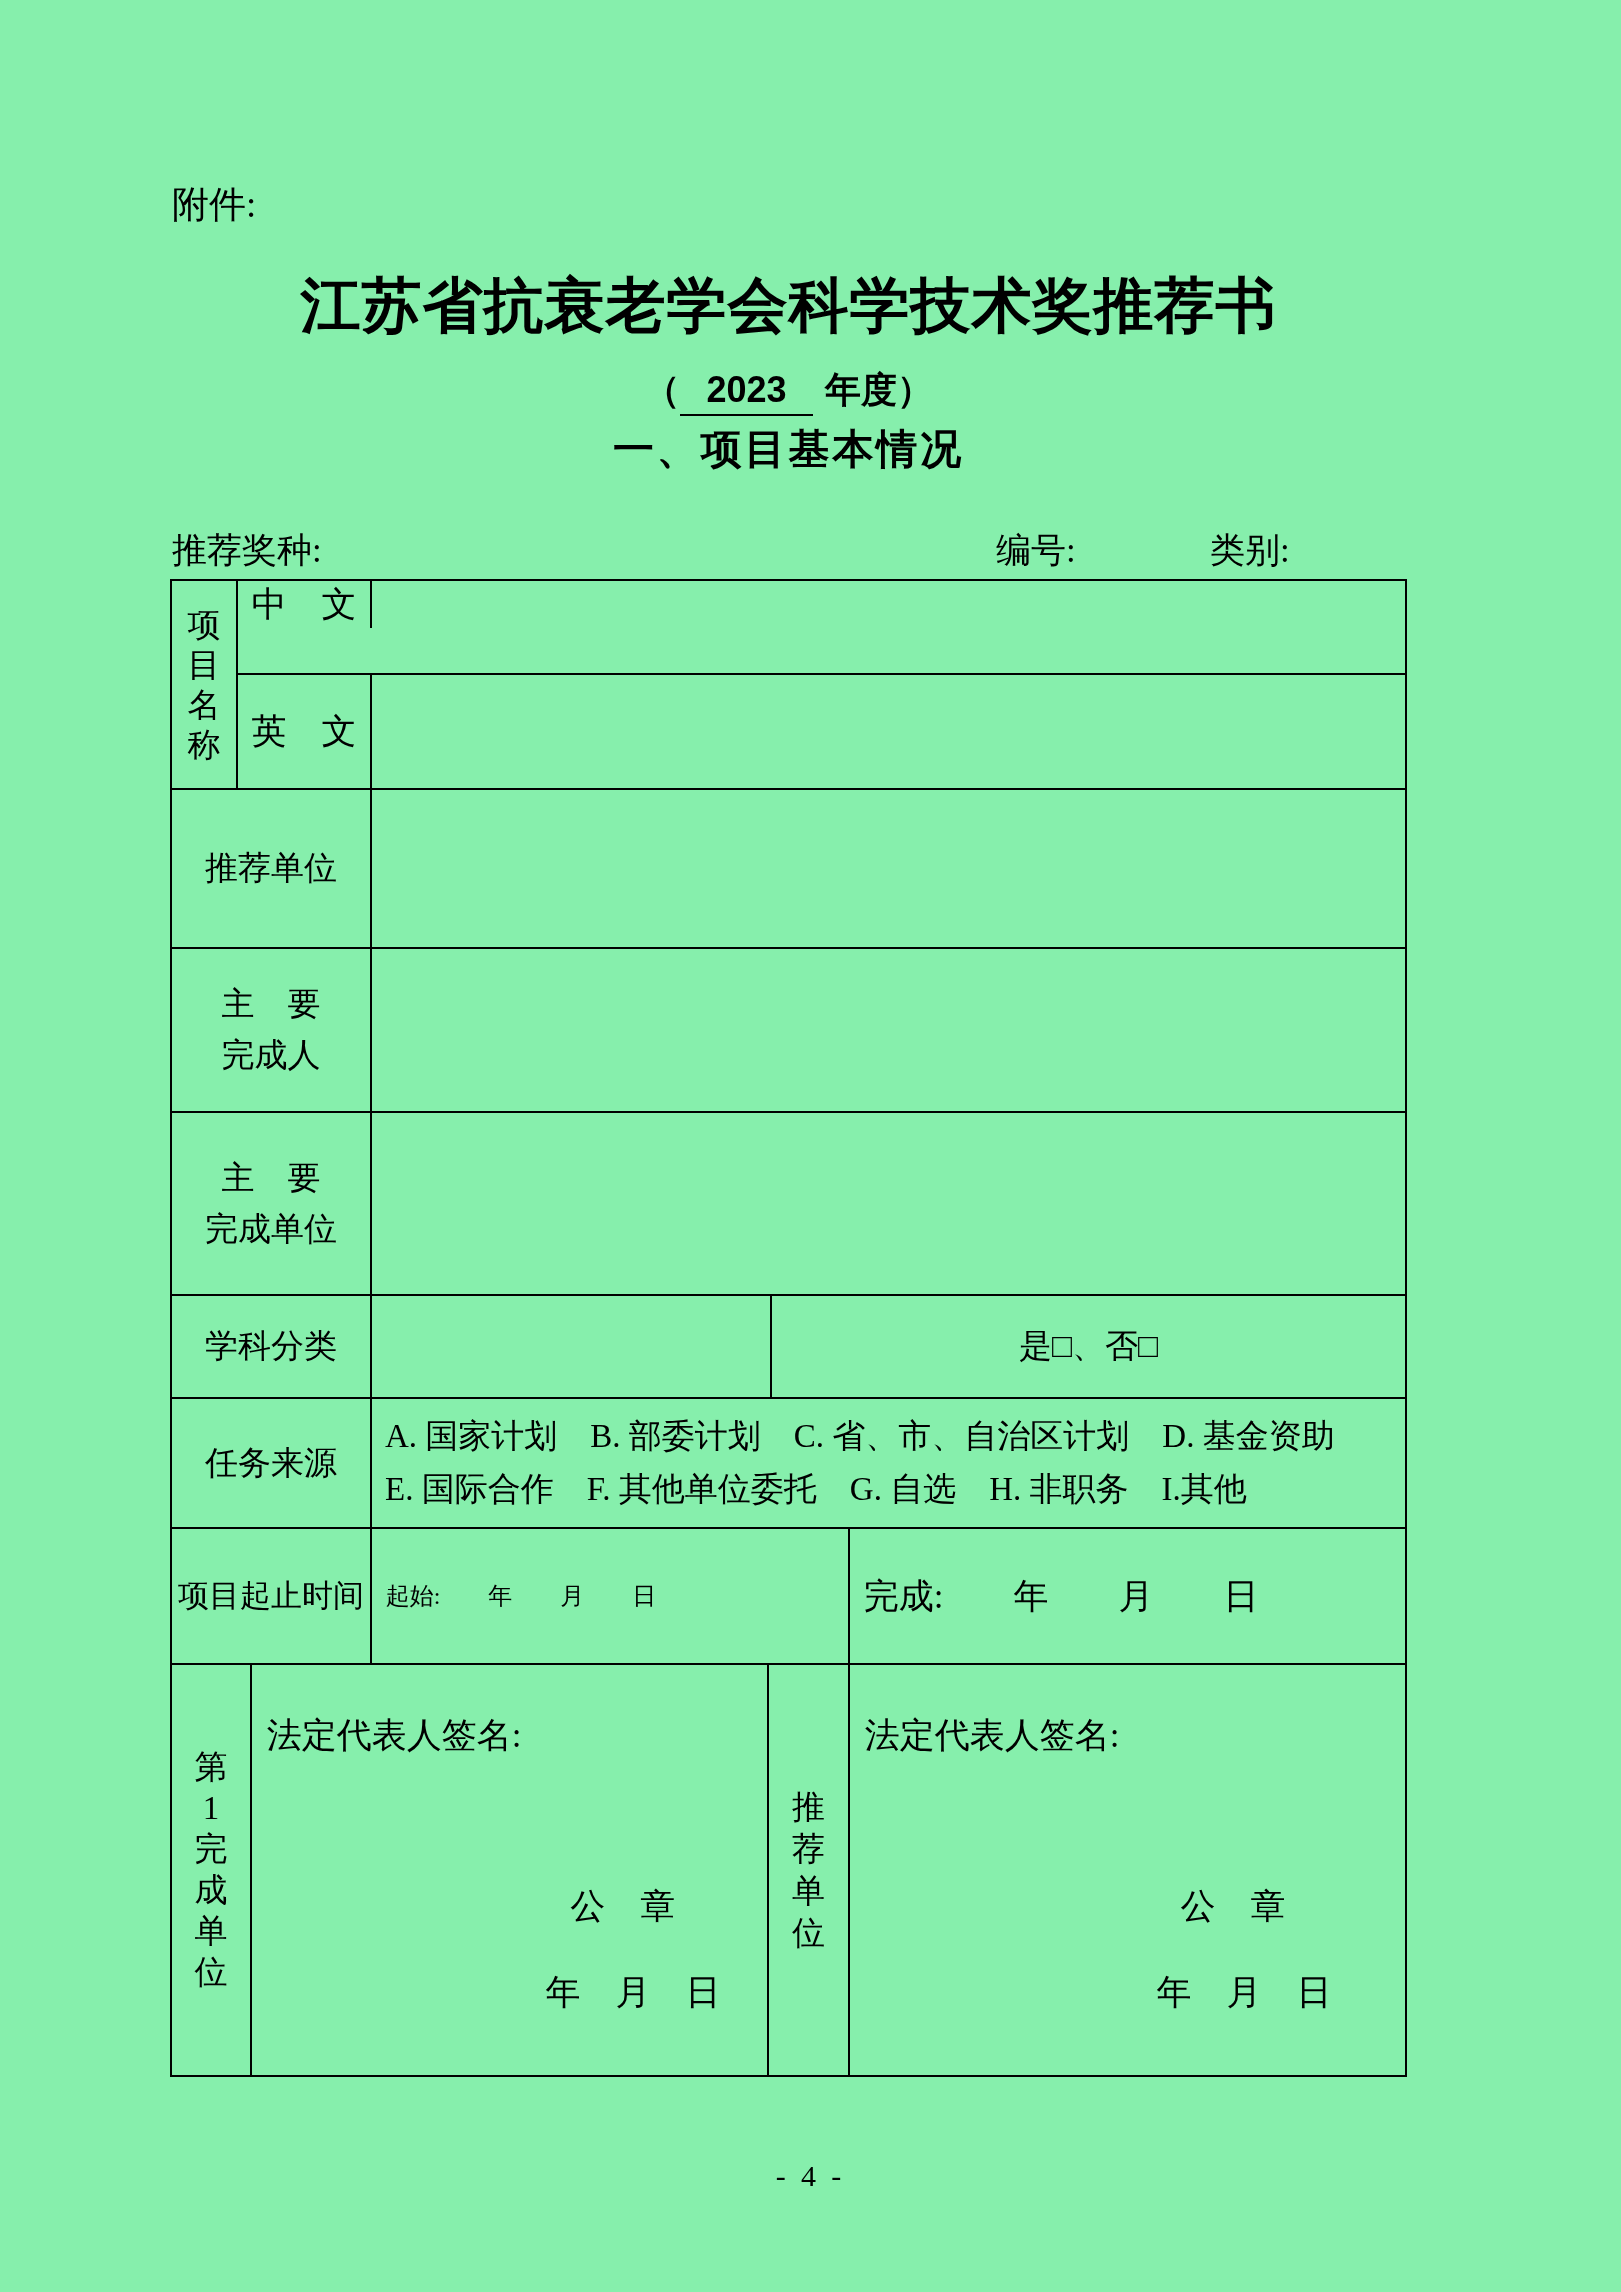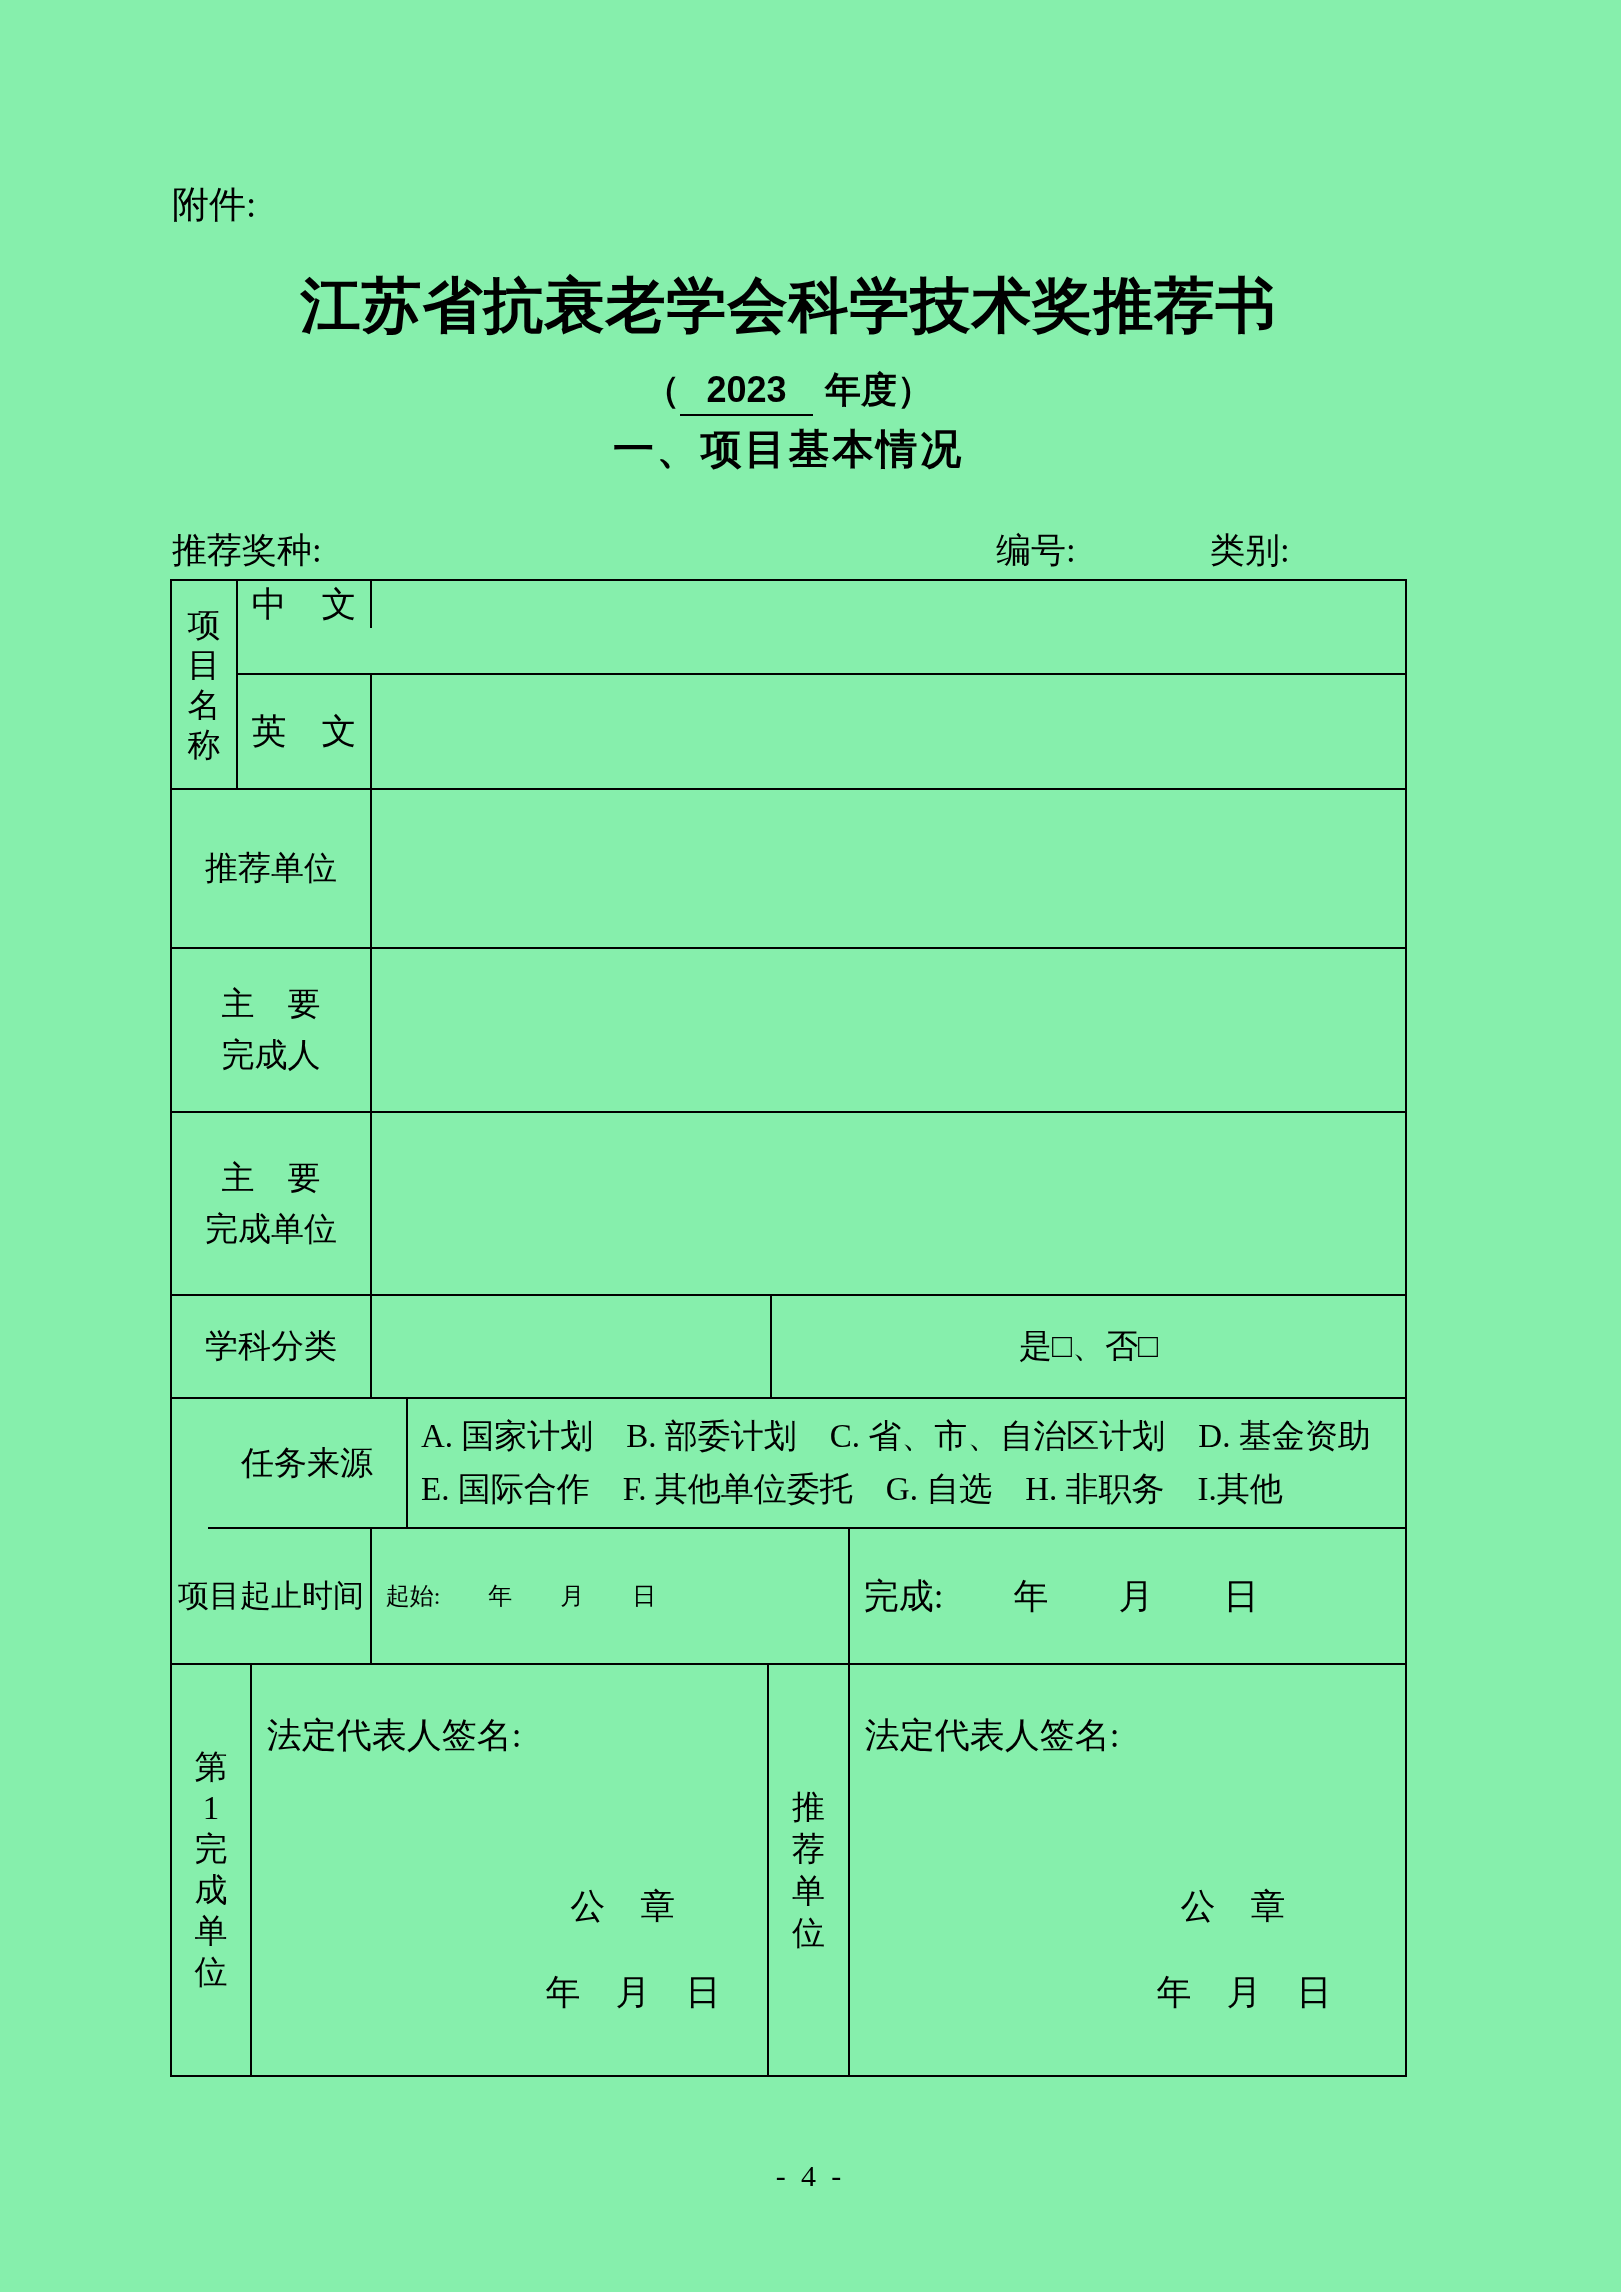--- a/index.html
+++ b/index.html
@@ -65,21 +65,21 @@
   .label-col { width:200px; }
   .r-unit { height:159px; }
   .r-completers { height:164px; }
   .r-cu { height:183px; }
   .two-line { line-height:51px; }
   
   .r-discipline { height:103px; }
   .disc-empty { width:400px; }
   .prize-cell { width:211px; font-size:31px; line-height:42px; letter-spacing:2px; }
   
-  .r-task { height:130px;margin-left:36px; }
+  .r-task { height:130px; }
   .task-content {
     flex-direction:column; align-items:flex-start; justify-content:center;
     padding-left:13px; font-size:33px; line-height:53px; white-space:pre;
   }
   
   .r-period { height:136px; }
   .period-label { font-size:31px; }
   .period-cell-start { width:478px; justify-content:flex-start; padding-left:13.7px; font-size:24px; white-space:pre; }
   .period-cell-end { justify-content:flex-start; padding-left:13.7px; font-size:35px; white-space:pre; }
   

